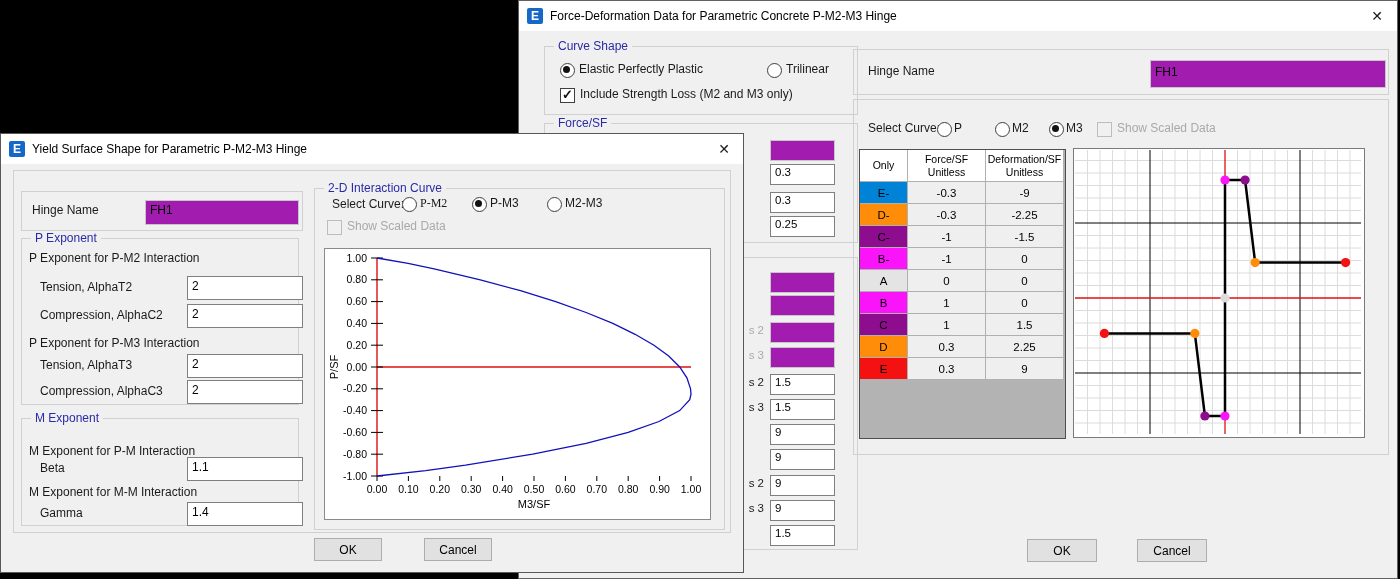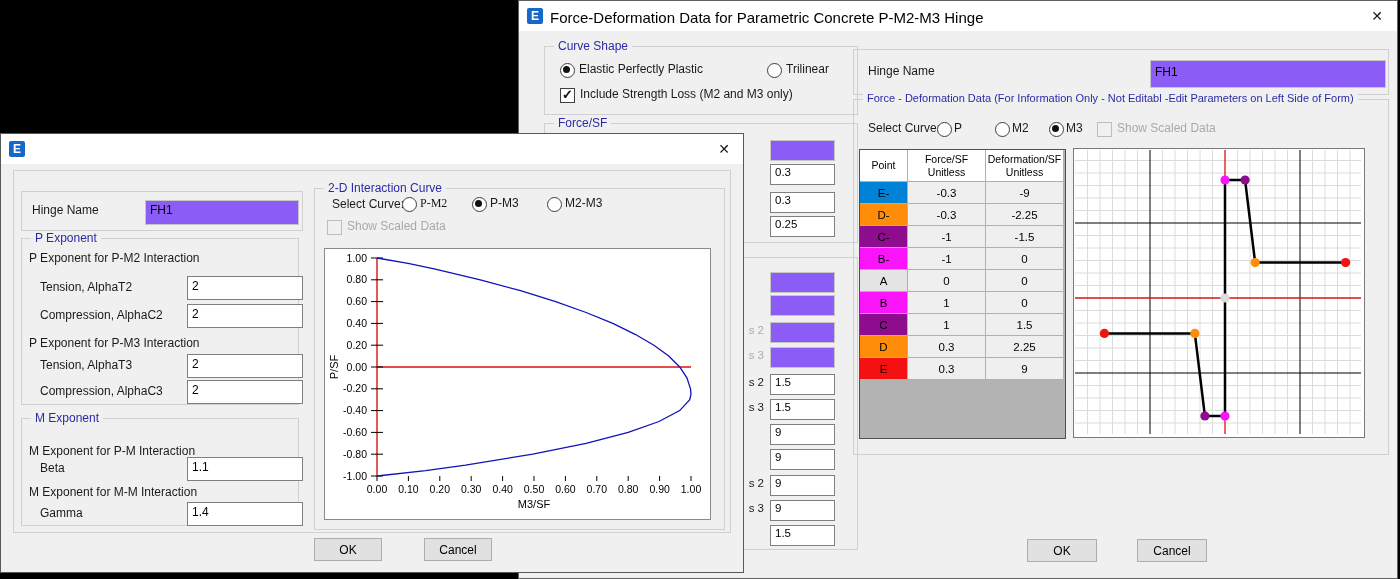--- a/index.html
+++ b/index.html
@@ -2,30 +2,30 @@
 <html><head>
 <meta charset="utf-8">
 <style>
   html,body { margin:0; padding:0; }
   body { background:#000; font-family:"Liberation Sans",sans-serif; }
   .screen { position:relative; width:1400px; height:579px; background:#000; overflow:hidden; }
   .dialog { position:absolute; background:#f0f0f0; border:1px solid #616161; }
   .titlebar { position:absolute; left:0; top:0; right:0; height:30px; background:#ffffff; }
   .appicon { position:absolute; left:8px; top:7px; width:16px; height:16px; background:#1668c8; color:#fff;
              font-weight:bold; font-size:12px; line-height:16px; text-align:center; border-radius:2px; }
-  .wtitle { position:absolute; left:31px; top:8px; font-size:15px; color:#000; white-space:nowrap; }
+  .wtitle { position:absolute; left:31px; top:8px; font-size:12px; color:#000; white-space:nowrap; }
   .close { position:absolute; top:5px; width:20px; height:20px; font-size:14px; color:#1a1a1a; text-align:center; line-height:20px; }
   .group { position:absolute; border:1px solid #d0d0d0; }
   .group-label { position:absolute; top:-8px; left:9px; background:#f0f0f0; padding:0 4px; font-size:12px; color:#2a2aa8; white-space:nowrap; }
   .lbl { position:absolute; font-size:12px; color:#1a1a1a; white-space:nowrap; }
   .lbl.gray { color:#a9a9a9; }
   .field { position:absolute; background:#fff; border:1px solid #7f7f7f; font-size:12px; color:#000;
            padding:1px 4px; height:20px; line-height:16px; overflow:hidden; }
   .field.small { height:17px; line-height:13px; font-size:11.5px; width:55px; left:225px; }
-  .field.disabled { background:#8b5cf6; border-color:#c6c6c6; }
+  .field.disabled { background:#a21caf; border-color:#c6c6c6; }
   .radio { position:absolute; width:13px; height:13px; border:1px solid #3f3f3f; border-radius:50%; background:#fff; }
   .radio.sel::after { content:""; position:absolute; left:2px; top:2px; width:7px; height:7px; border-radius:50%; background:#111; }
   .cb { position:absolute; width:13px; height:13px; border:1px solid #3f3f3f; background:#fff; }
   .cb.checked::after { content:"\2713"; position:absolute; left:1px; top:-2px; font-size:13px; font-weight:bold; color:#111; }
   .cb.disabled { border-color:#bdbdbd; background:#f0f0f0; }
   .btn { position:absolute; background:#e1e1e1; border:1px solid #adadad; font-size:12px; color:#000;
          text-align:center; display:flex; align-items:center; justify-content:center; cursor:default; }
   .chartbox { position:absolute; background:#fff; border:1px solid #8a8a8a; }
   .fragment { position:absolute; left:135px; width:84px; text-align:right; font-size:11.5px; color:#1a1a1a; white-space:nowrap; }
   .fragment.gray { color:#ababab; }
@@ -85,35 +85,34 @@
         <div class="field small" style="top: 242px;">9</div>
         <div class="field small" style="top: 267px;">1.5</div>
       </div>
 
     <div class="group" style="left:334px; top:48px; width:534px; height:44px;">
       <span class="lbl" style="left:14px; top:14px;">Hinge Name</span>
       <div class="field disabled" style="left:296px; top:10px; width:226px; height:24px; line-height:20px;">FH1</div>
     </div>
 
     <div class="group" id="bd-fd" style="left:334px; top:98px; width:534px; height:354px;">
-      <span class="group-label" style="font-size:11px;">Force - Deformation Data  (For Information Only - Not Editabl -Edit Parameters on Left Side of Form)</span>
       <span class="lbl" style="left:14px; top:21px;">Select Curve:</span>
       <span class="cb disabled" style="left:243px; top:22px;"></span>
       <span class="lbl gray" style="left:263px; top:21px;">Show Scaled Data</span>
     <span class="radio" style="left: 83px; top: 22px;"></span>
         <span class="lbl" style="left: 100px; top: 21px;">P</span>
         <span class="radio" style="left: 141px; top: 22px;"></span>
         <span class="lbl" style="left: 158px; top: 21px;">M2</span>
         <span class="radio sel" style="left: 195px; top: 22px;"></span>
         <span class="lbl" style="left: 212px; top: 21px;">M3</span>
       </div>
 
     <div class="fd-table" id="fd-table" style="left:340px; top:148px; width:205px; height:288px;">
         <div class="t-row">
-          <div class="t-cell t-head" style="width: 47px; height: 31px;">Point</div>
+          <div class="t-cell t-head" style="width: 47px; height: 31px;">Only</div>
           <div class="t-cell t-head" style="width: 77px; height: 31px;">Force/SF
 Unitless</div>
           <div class="t-cell t-head" style="width: 77px; height: 31px;">Deformation/SF
 Unitless</div>
         </div>
         <div class="t-row">
           <div class="t-cell" style="width: 47px; height: 21px; background: rgb(0, 130, 214);">E-</div>
           <div class="t-cell t-val" style="width: 77px; height: 21px;">-0.3</div>
           <div class="t-cell t-val" style="width: 77px; height: 21px;">-9</div>
         </div>
@@ -219,20 +218,21 @@
     </div>
 
 
     <div class="btn" style="left:508px; top:538px; width:68px; height:21px;">OK</div>
     <div class="btn" style="left:618px; top:538px; width:68px; height:21px;">Cancel</div>
   </div>
 
   <div class="dialog" id="front-dialog" style="left:0; top:133px; width:742px; height:438px; z-index:2; border-color:#585858;">
     <div class="titlebar">
       <span class="appicon">E</span>
+      <span class="wtitle">Yield Surface Shape for Parametric P-M2-M3 Hinge</span>
       <span class="close" style="right:9px;">✕</span>
     </div>
 
     <div class="group" style="left:12px; top:36px; width:716px; height:361px;"></div>
 
     <div class="group" style="left:20px; top:57px; width:280px; height:38px;">
       <span class="lbl" style="left:10px; top:11px;">Hinge Name</span>
       <div class="field disabled" style="left:123px; top:8px; width:144px; height:21px; line-height:17px;">FH1</div>
     </div>
 

